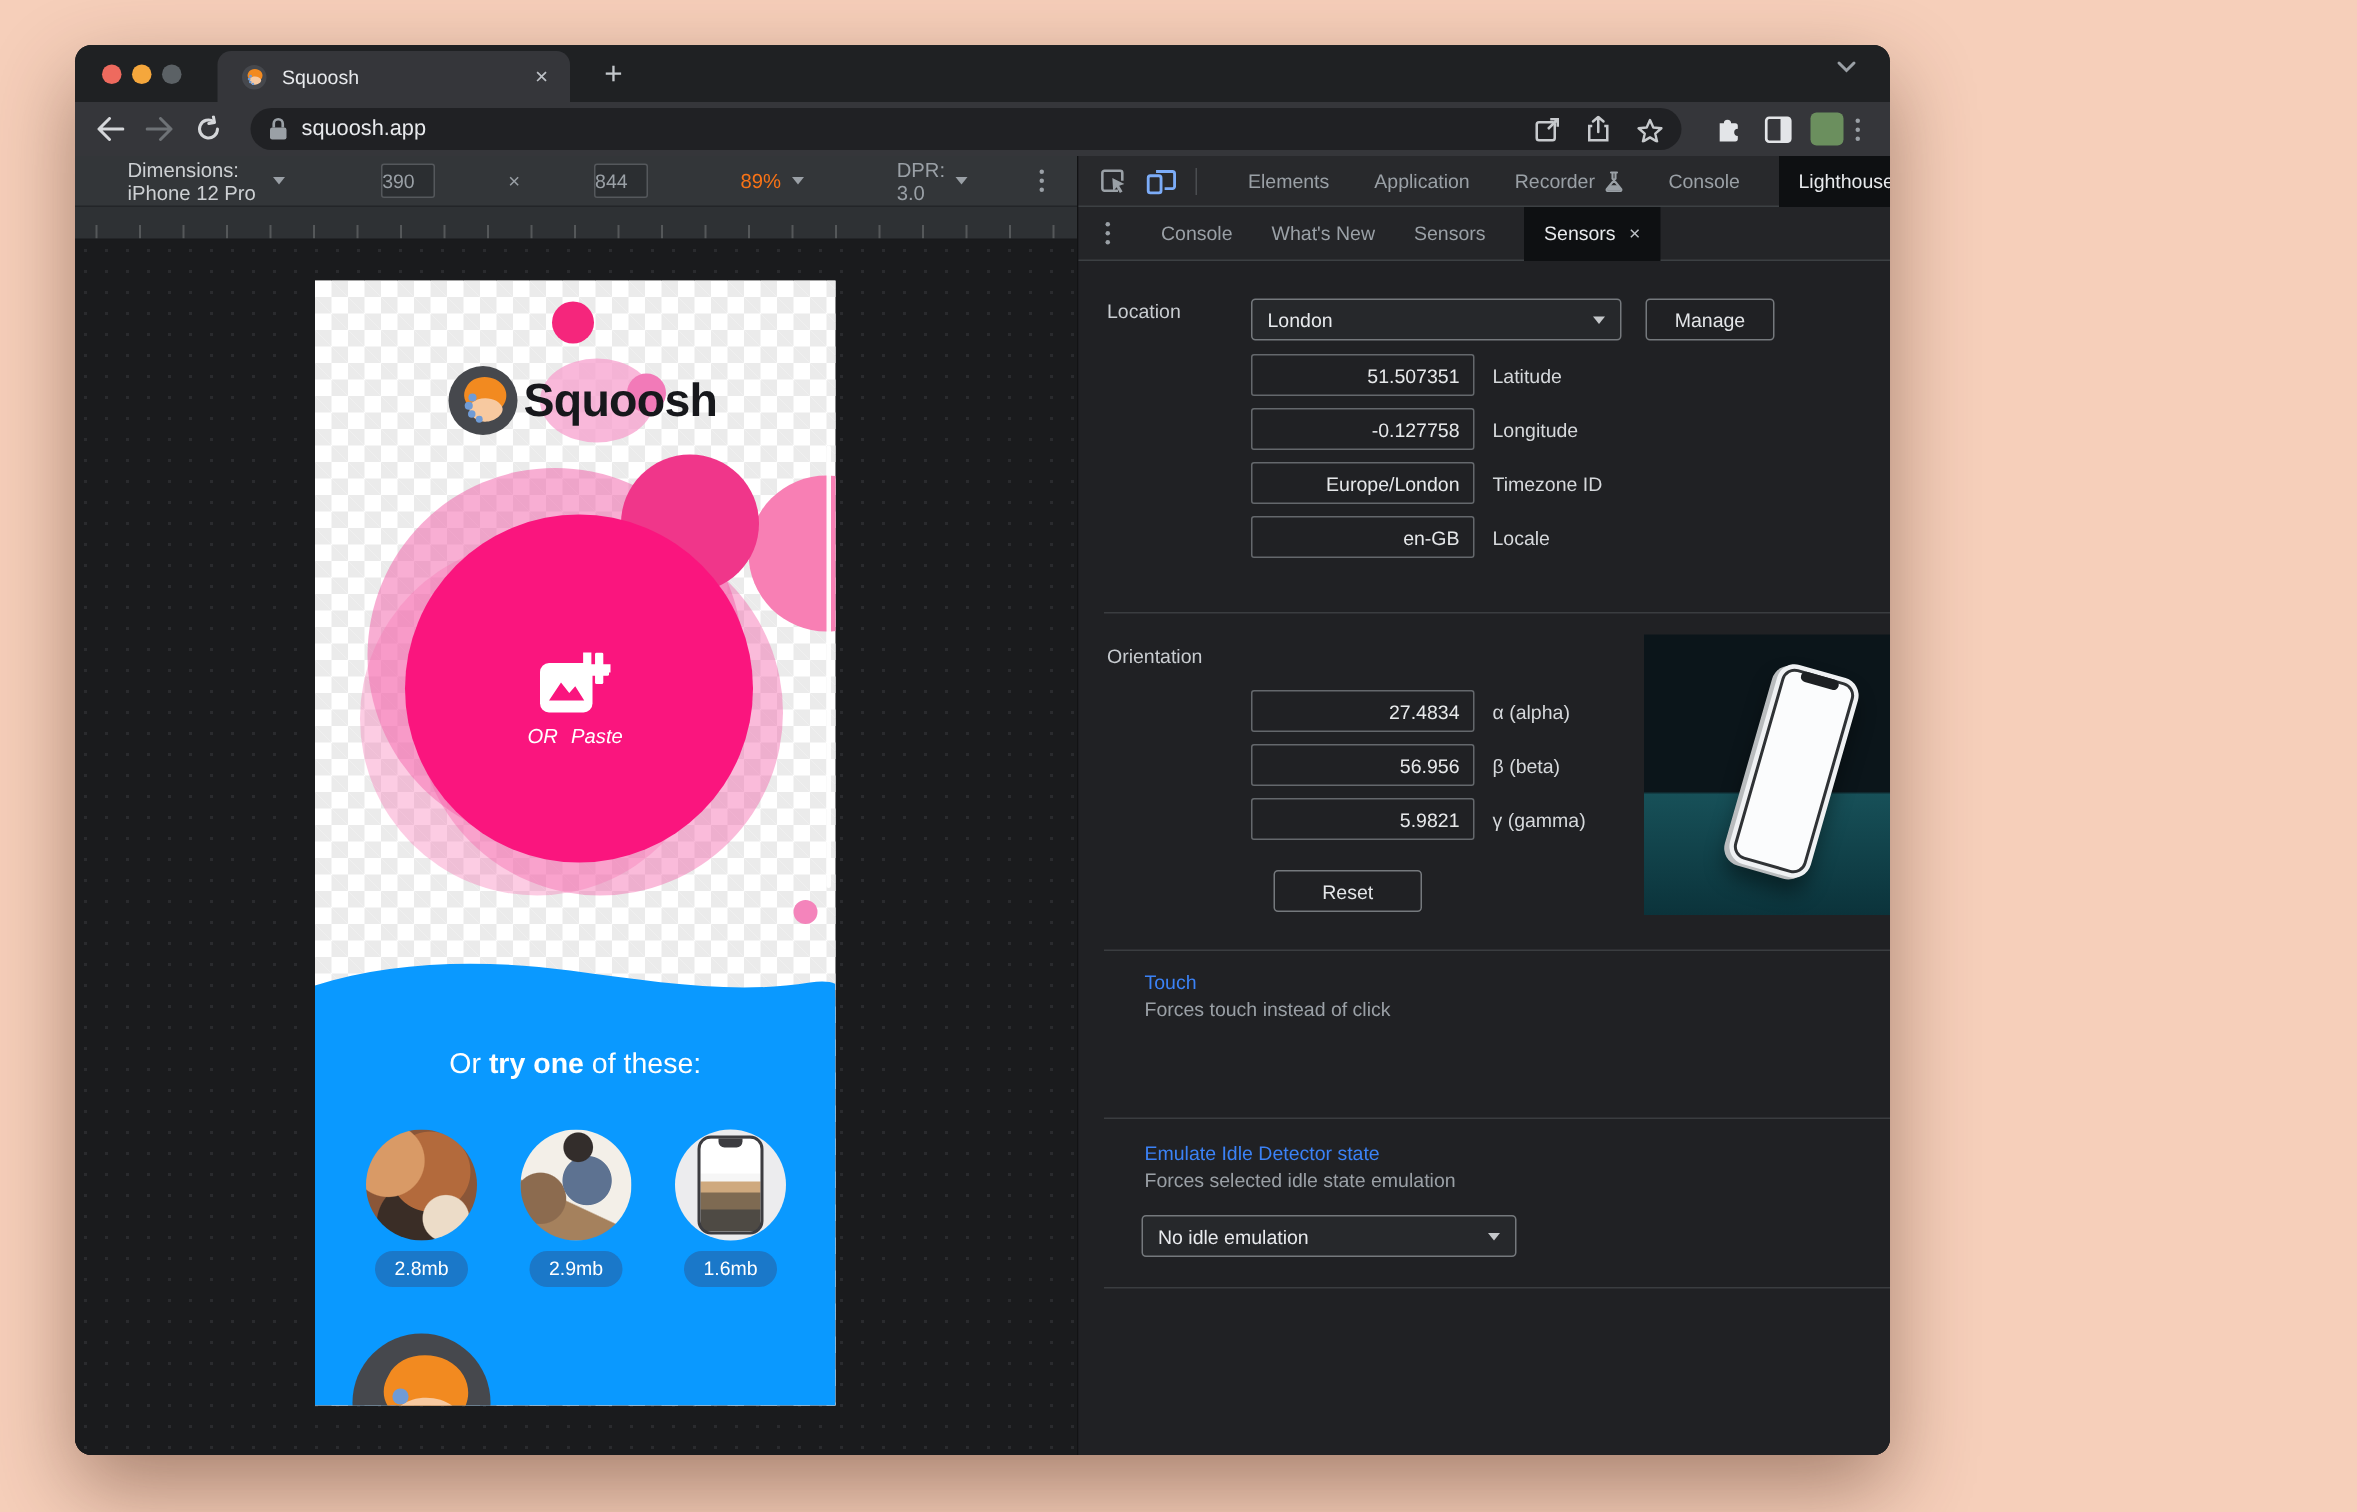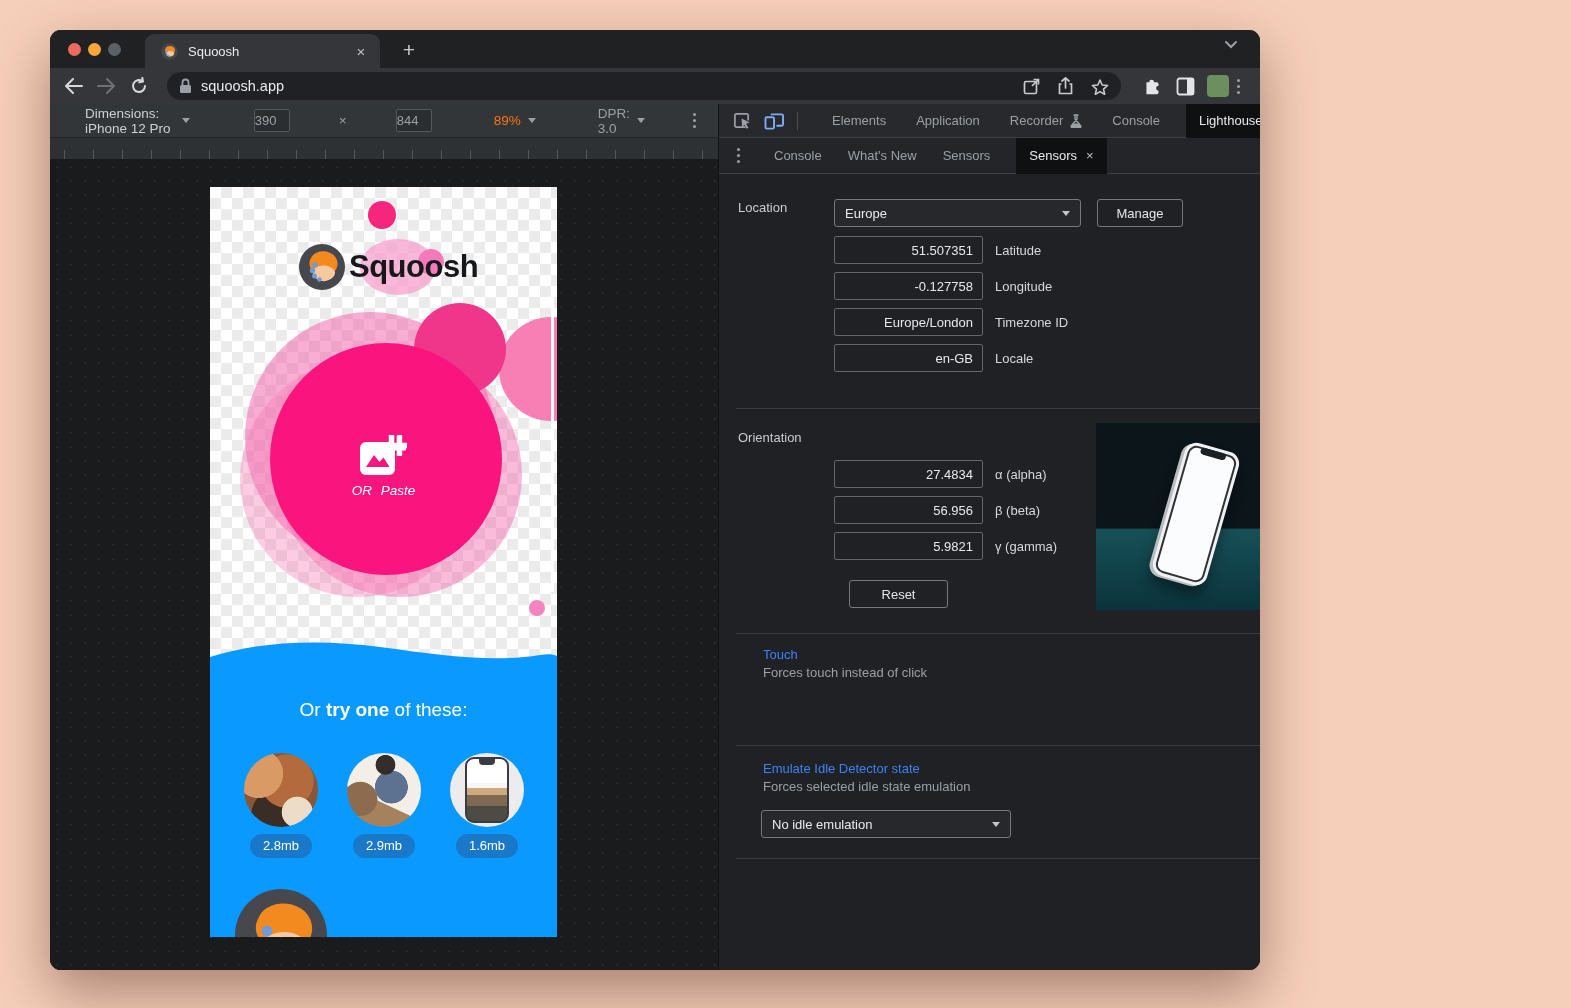--- a/index.html
+++ b/index.html
@@ -385,21 +385,21 @@
           <span>Sensors</span>
           <span class="tc">×</span>
         </span>
         <span class="xbtn" style="margin-left:auto">×</span>
       </div>
 
       <div class="sensors">
 
         <span class="slabel" style="left:19px;top:26px">Location</span>
         <div class="select" style="left:115px;top:25px;width:247px">
-          <span>Europe</span>
+          <span>London</span>
             <i class="arr"></i>
         </div>
         <button class="dt-btn" style="left:378px;top:25px;width:86px">Manage</button>
 
         <div class="dt-input" style="top:62px">
             <span>51.507351</span>
           </div>
         <span class="flabel" style="top:62px">Latitude</span>
         <div class="dt-input" style="top:98px">
             <span>-0.127758</span>

